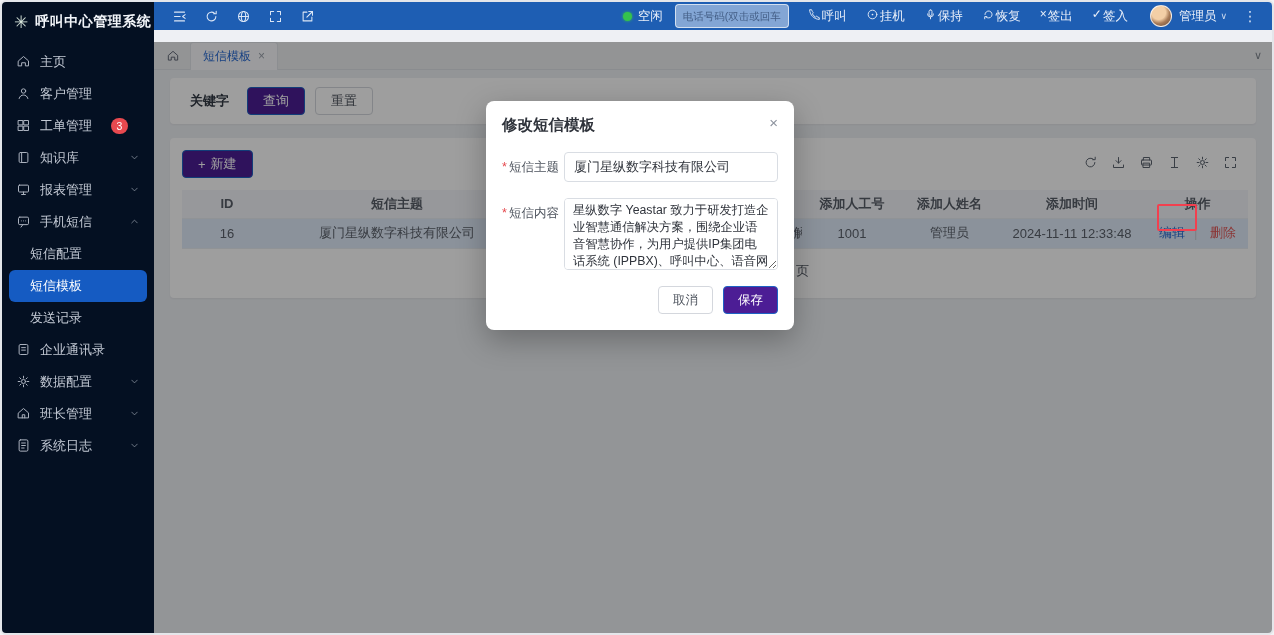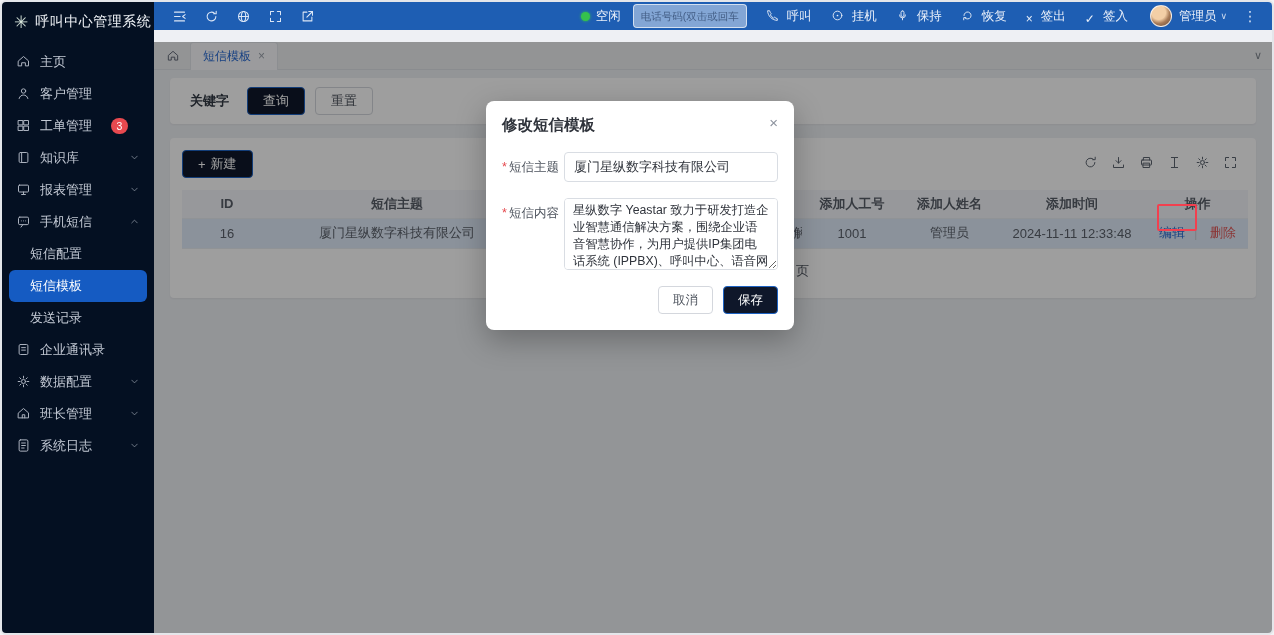--- a/index.html
+++ b/index.html
@@ -3,21 +3,21 @@
 <meta charset="utf-8">
 <style>
   * { box-sizing: border-box; margin: 0; padding: 0; }
   html,body { width:1274px; height:635px; font-family:"Liberation Sans", sans-serif; background:#f2f3f5; }
   .frame { position:absolute; inset:0; border:2px solid #e4e6ea; border-radius:6px; overflow:hidden; background:#eef0f4; }
 
   
   .sidebar { position:absolute; left:0; top:0; bottom:0; width:152px; background:#041022; z-index:3; }
   .logo { height:40px; display:flex; align-items:center; padding:0 12px; gap:7px; }
   .logo-mark { color:#d8e6dc; font-size:17px; line-height:1; }
-  .logo-title { color:#f2f5f9; font-size:14px; font-weight:normal; letter-spacing:.5px; white-space:nowrap; }
+  .logo-title { color:#f2f5f9; font-size:14px; font-weight:bold; letter-spacing:.5px; white-space:nowrap; }
   .nav { padding-top:4px; }
   .nav-item { height:32px; display:flex; align-items:center; padding:0 14px; color:#c3c9d4; font-size:13px; cursor:pointer; }
   .nav-item .nicon { width:16px; height:16px; margin-right:8px; flex:none; opacity:.88; }
   .nav-item svg { width:15px; height:15px; stroke:currentColor; fill:none; stroke-width:1.6; stroke-linecap:round; stroke-linejoin:round; }
   .nav-item .chev { margin-left:auto; opacity:.75; }
   .nav-item .chev svg { width:11px; height:11px; }
   .badge { margin-left:auto; margin-right:12px; min-width:17px; height:16px; border-radius:9px; background:#e8494f; color:#fff;
            font-size:10.5px; display:flex; align-items:center; justify-content:center; padding:0 4px; }
   .nav-child { height:32px; display:flex; align-items:center; padding-left:28px; color:#c3c9d4; font-size:13px; cursor:pointer; }
   .nav-child.active { margin:0 7px; padding-left:21px; background:#155bc2; color:#fff; border-radius:6px; }
@@ -25,21 +25,21 @@
   
   .topbar { position:absolute; left:152px; right:0; top:0; height:28px; background:#1e5eb3; display:flex; align-items:center; z-index:2; }
   .tb-left { display:flex; align-items:center; gap:17px; padding-left:18px; color:#dbe6f6; }
   .tb-left svg { width:15px; height:15px; stroke:currentColor; fill:none; stroke-width:1.7; stroke-linecap:round; stroke-linejoin:round; display:block; cursor:pointer; }
   .tb-right { margin-left:auto; display:flex; align-items:center; padding-right:14px; color:#e9eff9; font-size:12.5px; }
   .status { display:flex; align-items:center; gap:6px; margin-right:12px; }
   .dot { width:9px; height:9px; border-radius:50%; background:#35c24d; box-shadow:0 0 3px #35c24d; }
   .phone-input { width:114px; height:24px; border-radius:4px; border:1px solid rgba(255,255,255,.65); background:rgba(255,255,255,.45);
                  font-size:10.5px; color:#1c3862; padding:0 7px; outline:none; }
   .phone-input::placeholder { color:rgba(25,45,80,.62); }
-  .tb-act { display:flex; align-items:flex-end; gap:8px; margin-left:19px; cursor:pointer; white-space:nowrap; }
+  .tb-act { display:flex; align-items:flex-start; gap:1px; margin-left:19px; cursor:pointer; white-space:nowrap; }
   .tb-act svg { width:13px; height:13px; stroke:currentColor; fill:none; stroke-width:1.7; stroke-linecap:round; stroke-linejoin:round; }
   .tb-act .glyph { font-size:12px; line-height:1; }
   .avatar { width:22px; height:22px; border-radius:50%; margin-left:22px; border:1px solid rgba(255,255,255,.8);
             background:radial-gradient(circle at 38% 32%, #f3cfa6 0 38%, #a87b57 60%, #5d4334 100%); cursor:pointer; }
   .user { margin-left:7px; display:flex; align-items:center; gap:4px; cursor:pointer; }
   .dots { margin-left:16px; font-size:14px; letter-spacing:1px; cursor:pointer; color:#dbe6f6; }
 
   
   .main { position:absolute; left:152px; top:40px; right:0; bottom:0; background:#eef0f4; }
   .overlay { position:absolute; inset:0; background:rgba(0,0,0,.38); z-index:10; }
@@ -52,21 +52,21 @@
   .tab-close { color:#9aa0ab; font-size:12px; }
   .tab-more { margin-left:auto; color:#80878f; font-size:11px; cursor:pointer; }
 
   .content { padding:8px 16px 0; }
   .card { background:#fff; border-radius:4px; box-shadow:0 1px 2px rgba(0,0,0,.05); }
   .search-card { margin-top:0; height:46px; display:flex; align-items:center; padding:0 20px; gap:10px; }
   .f-label { font-size:13px; color:#333a45; font-weight:bold; }
   .kw-input { width:128px; height:28px; border:1px solid #d8dce2; border-radius:4px; padding:0 9px; font-size:12.5px; color:#333; outline:none; }
   .kw-input::placeholder { color:#b4b9c2; }
   .btn { height:28px; border-radius:4px; font-size:13px; padding:0 15px; cursor:pointer; border:1px solid transparent; }
-  .btn-primary { background:#0f172a; color:#fff; border-color:#1e63c4; }
+  .btn-primary { background:#4c1d95; color:#fff; border-color:#1e63c4; }
   .btn-plain { background:#fff; color:#4c525c; border-color:#d4d7dd; }
   .q-btn { margin-left:8px; }
 
   .table-card { margin-top:14px; padding:12px 12px 14px; }
   .table-top { display:flex; align-items:center; }
   .new-btn { display:flex; align-items:center; gap:5px; }
   .tools { margin-left:auto; display:flex; align-items:center; gap:13px; color:#5d6570; padding-right:6px; }
   .tools svg { width:15px; height:15px; stroke:currentColor; fill:none; stroke-width:1.6; stroke-linecap:round; stroke-linejoin:round; cursor:pointer; }
 
   table { width:100%; border-collapse:collapse; table-layout:fixed; margin-top:12px; }

